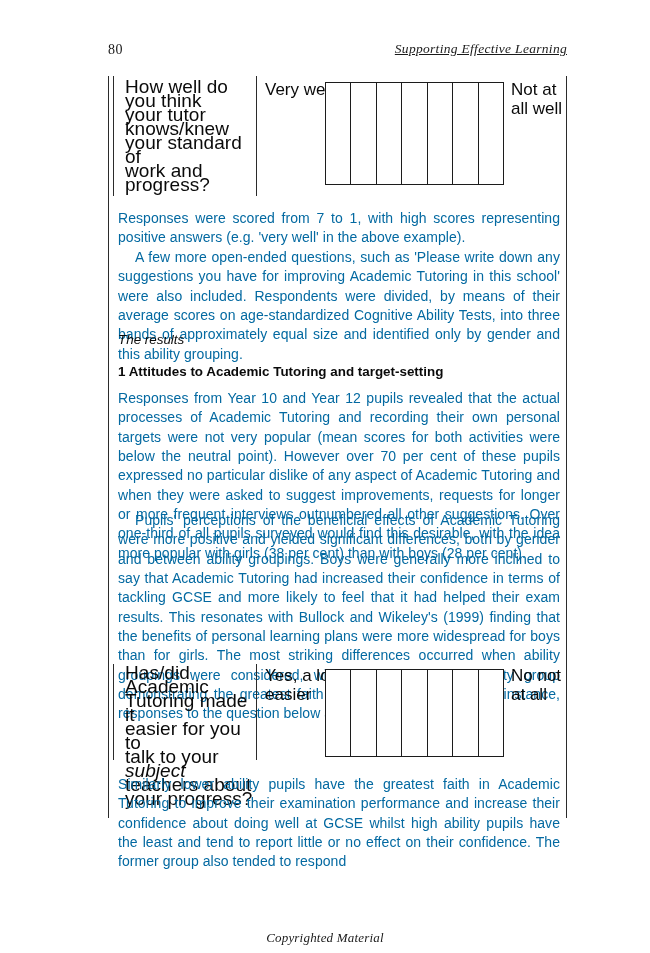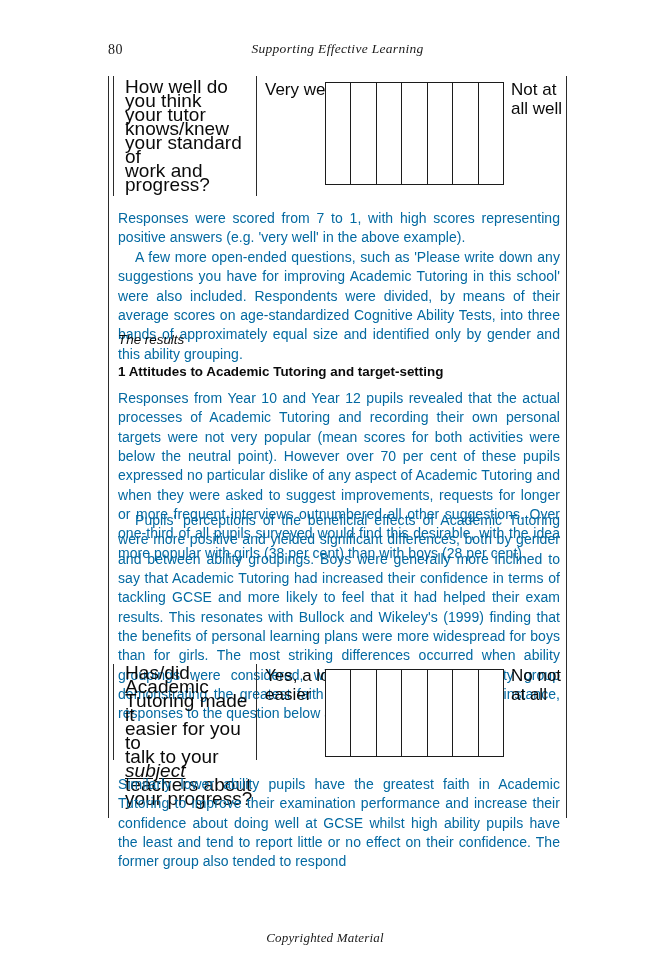--- a/index.html
+++ b/index.html
@@ -51,24 +51,25 @@
     top: 1px;
     font-family: "Liberation Serif", serif;
     font-size: 14px;
     letter-spacing: 0.5px;
   }
   .head-title {
     position: absolute;
     left: 0;
     right: 0;
     top: 0;
-    text-align: center;
+    text-align: right;
     font-style: italic;
     font-size: 13.5px;
     letter-spacing: 0.3px;
+    text-decoration: underline;
   }
 
   
   .qblock {
     position: absolute;
     left: 113px;
   }
   .q-inner-rule {
     position: absolute;
     width: 1px;
@@ -136,21 +137,21 @@
     width: 650px;
     top: 930px;
     text-align: center;
     font-family: "Liberation Serif", serif;
     font-style: italic;
     font-size: 13px;
     color: #1a1a1a;
     letter-spacing: 0.2px;
   }
 
-  .it { font-style: italic; text-decoration: underline; }
+  .it { font-style: italic; }
 </style>
 </head>
 <body>
 
 <div class="page">
 
   <div class="running-head">
     <span class="folio">80</span>
     <span class="head-title">Supporting Effective Learning</span>
   </div>

